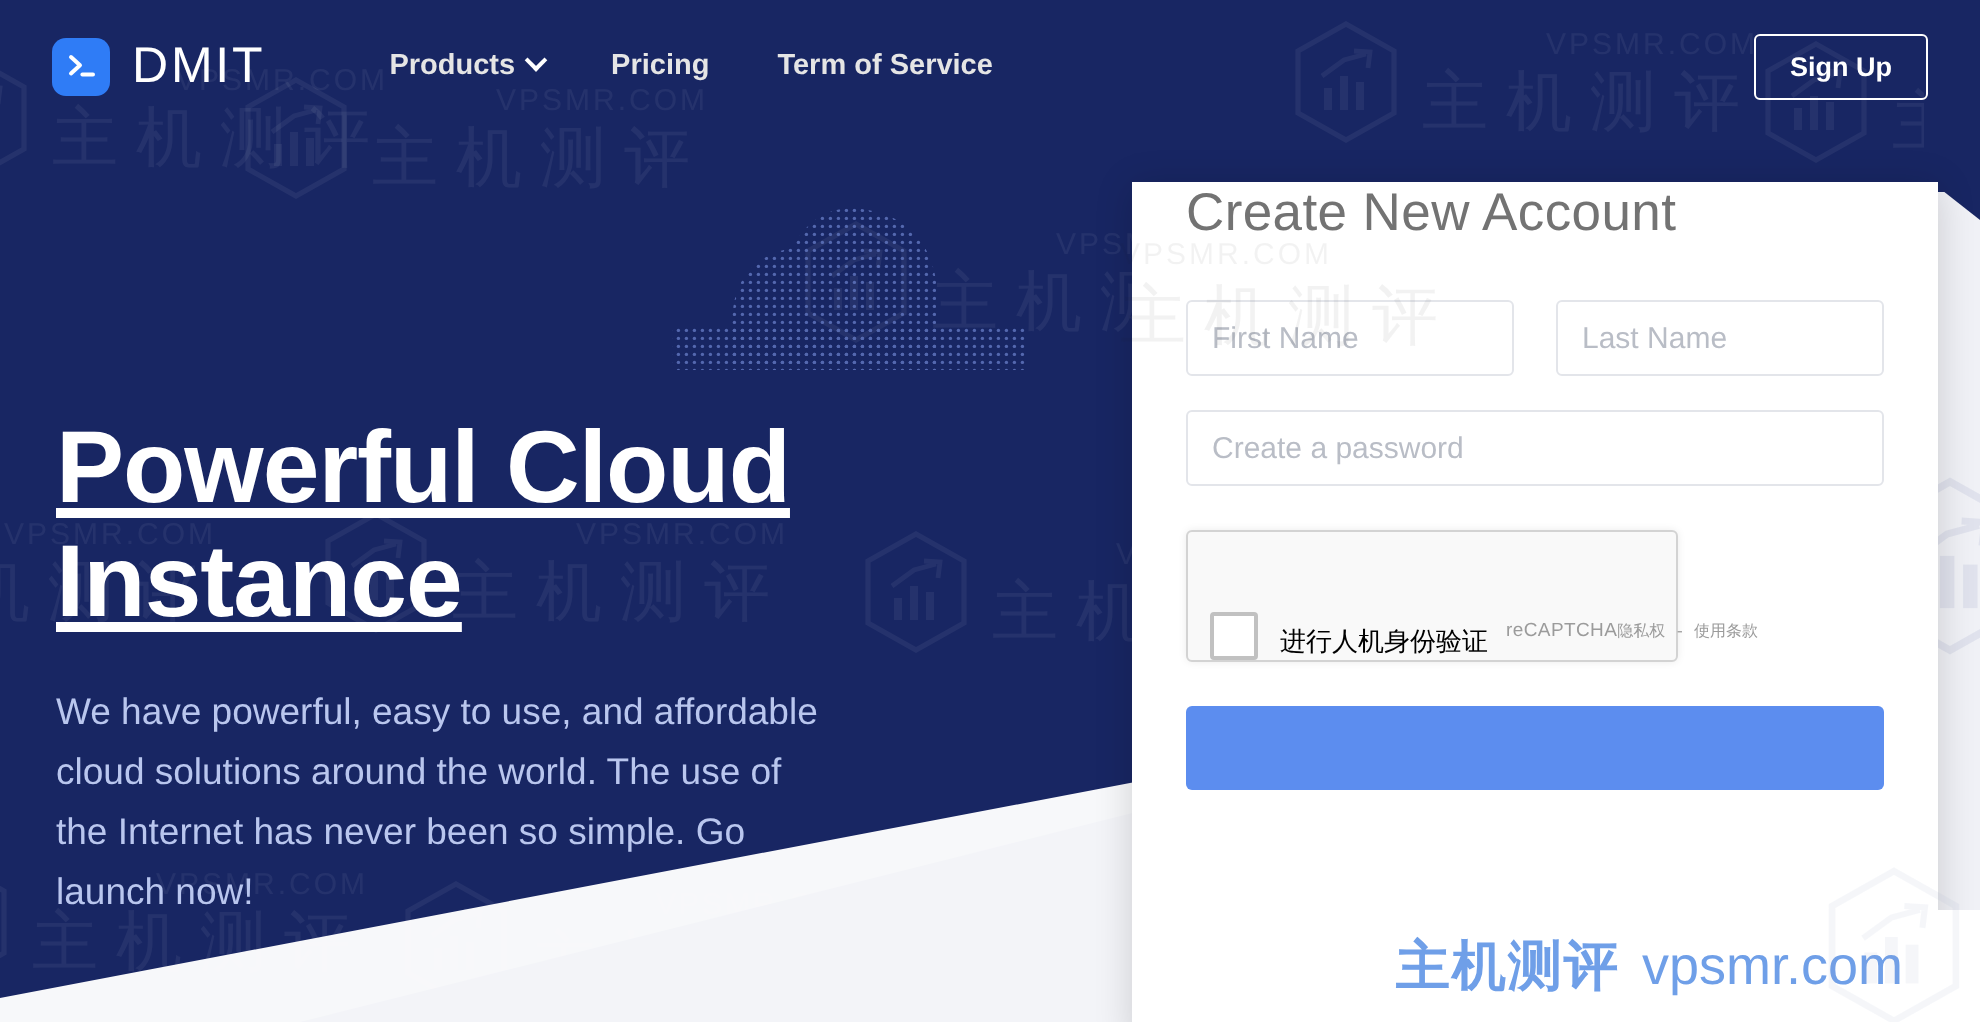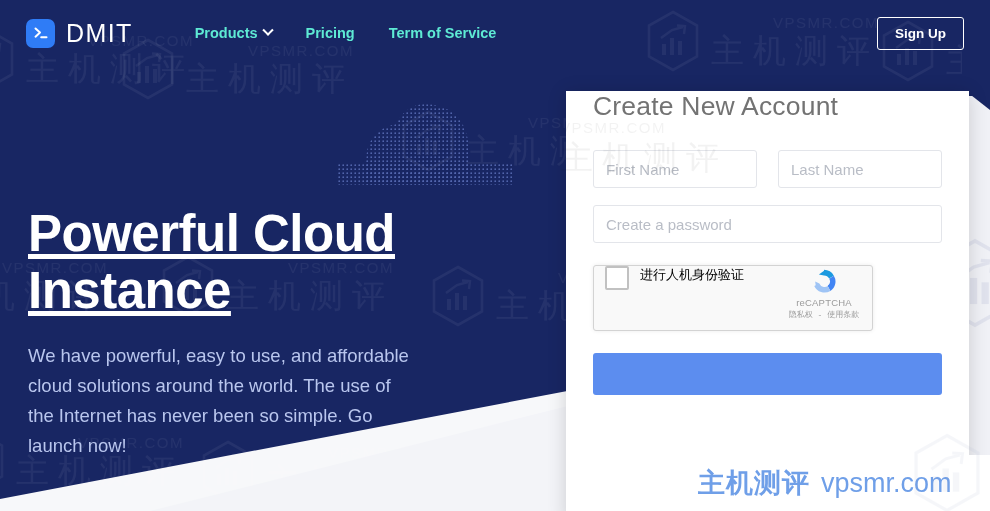--- a/index.html
+++ b/index.html
@@ -113,21 +113,21 @@
     font-size: 25px;
     letter-spacing: 1.4px;
     font-weight: 400;
   }
   .nav {
     display: flex; align-items: center;
     gap: 34px;
     margin-left: 62px;
   }
   .nav-item {
-    color: #5eead4;
+    color: #e5e5e5;
     font-size: 14.5px;
     font-weight: bold;
     display: flex; align-items: center; gap: 6px;
     cursor: pointer;
   }
   .chev {
     display: inline-block;
     width: 8px; height: 8px;
     border-right: 2px solid #ffffff;
     border-bottom: 2px solid #ffffff;
@@ -205,48 +205,48 @@
     background: #fff;
     outline: none;
   }
   .field::placeholder { color: #b9bdc6; }
   .field-wrap { flex: 1; min-width: 0; }
   .field-block { margin-top: 17px; }
 
   
   .recaptcha {
     margin-top: 22px;
-    width: 280px; height: 66px;
+    width: 246px; height: 66px;
     background: #f9f9f9;
     border: 1px solid #d3d3d3;
     border-radius: 3px;
     box-shadow: 0 0 4px rgba(0,0,0,0.08);
     display: flex;
-    align-items: flex-start;
+    align-items: flex-end;
     padding: 0 11px;
     position: relative;
   }
   .rc-box {
     width: 24px; height: 24px;
     background: #fff;
     border: 2px solid #c1c1c1;
     border-radius: 2px;
     flex: 0 0 auto;
     cursor: pointer;
   }
   .rc-label {
     margin-left: 11px;
     font-size: 13px;
     color: #000000;
     font-family: "DejaVu Sans", sans-serif;
   }
   .rc-brand {
     margin-left: auto;
     display: flex;
-    flex-direction: column;
+    flex-direction: row;
     align-items: center;
     width: 74px;
   }
   .rc-logo { width: 30px; height: 30px; }
   .rc-name {
     font-size: 9.5px;
     color: #9b9b9b;
     letter-spacing: 0.2px;
     margin-top: 1px;
   }

